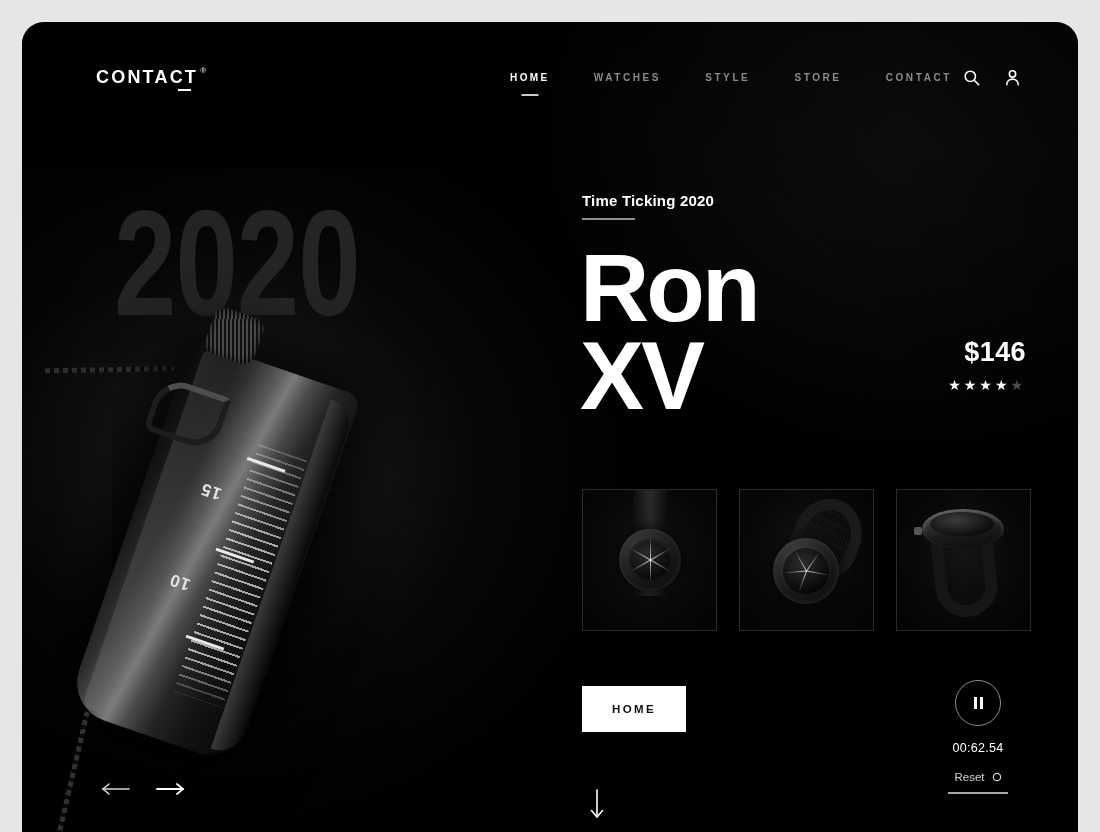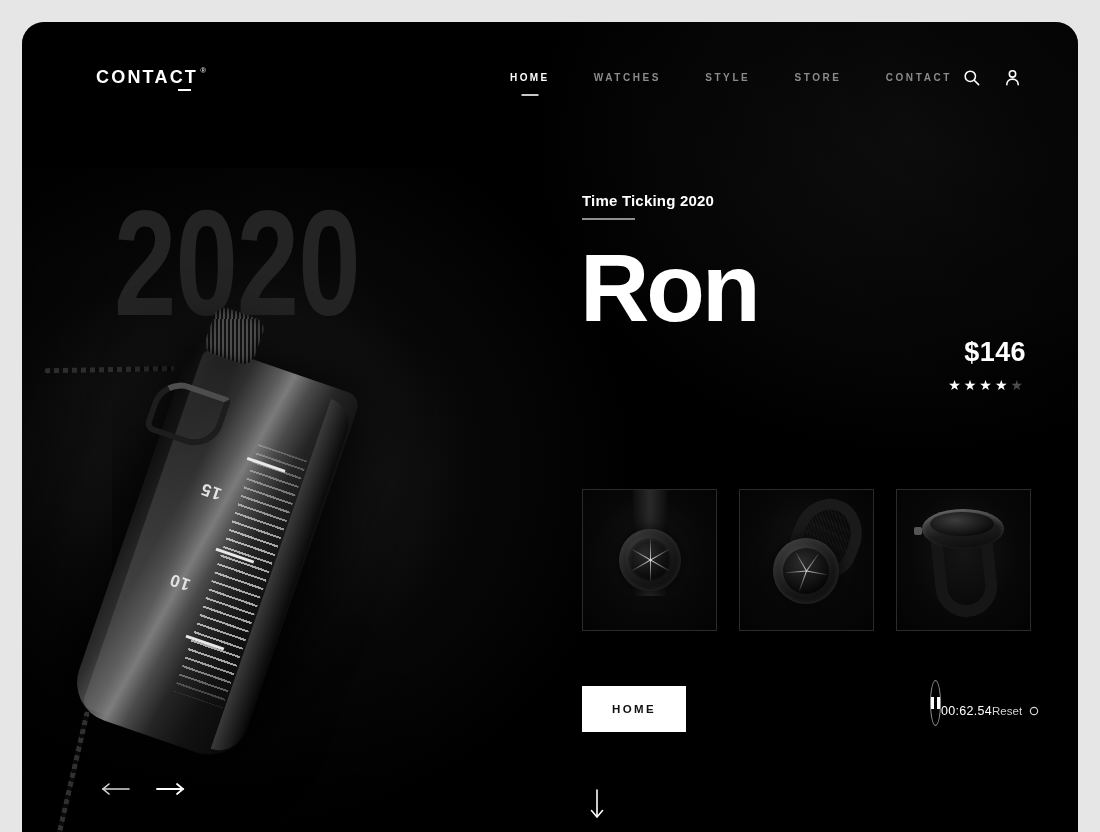--- a/index.html
+++ b/index.html
@@ -379,21 +379,21 @@
     position:absolute; left:20px; top:752px;
     width:34px; height:36px;
     cursor:pointer;
   }
   .scroll-arrow svg { display:block; }
 
   
   .player {
     position:absolute; right:52px; top:646px;
     width:96px;
-    display:flex; flex-direction:row; align-items:center;
+    display:flex; flex-direction:column; align-items:center;
   }
   .play-circle {
     width:46px; height:46px;
     border:1.5px solid #8d8d8d;
     border-radius:50%;
     display:flex; align-items:center; justify-content:center;
     cursor:pointer;
   }
   .pause-glyph { display:flex; gap:3px; }
   .pause-glyph i { display:block; width:3px; height:12px; background:#fff; }
@@ -495,20 +495,21 @@
 
   <div class="content">
 
     <div class="eyebrow-wrap">
       <div class="eyebrow">Time Ticking 2020</div>
       <div class="eyebrow-rule"></div>
     </div>
 
     <h1 class="title">
       <span>Ron</span>
+      <span class="title-l2">XV</span>
     </h1>
 
     <div class="price-block">
       <div class="price">$146</div>
       <div class="stars">
         <span>★</span><span>★</span><span>★</span><span>★</span><span class="dim">★</span>
       </div>
     </div>
 
 

